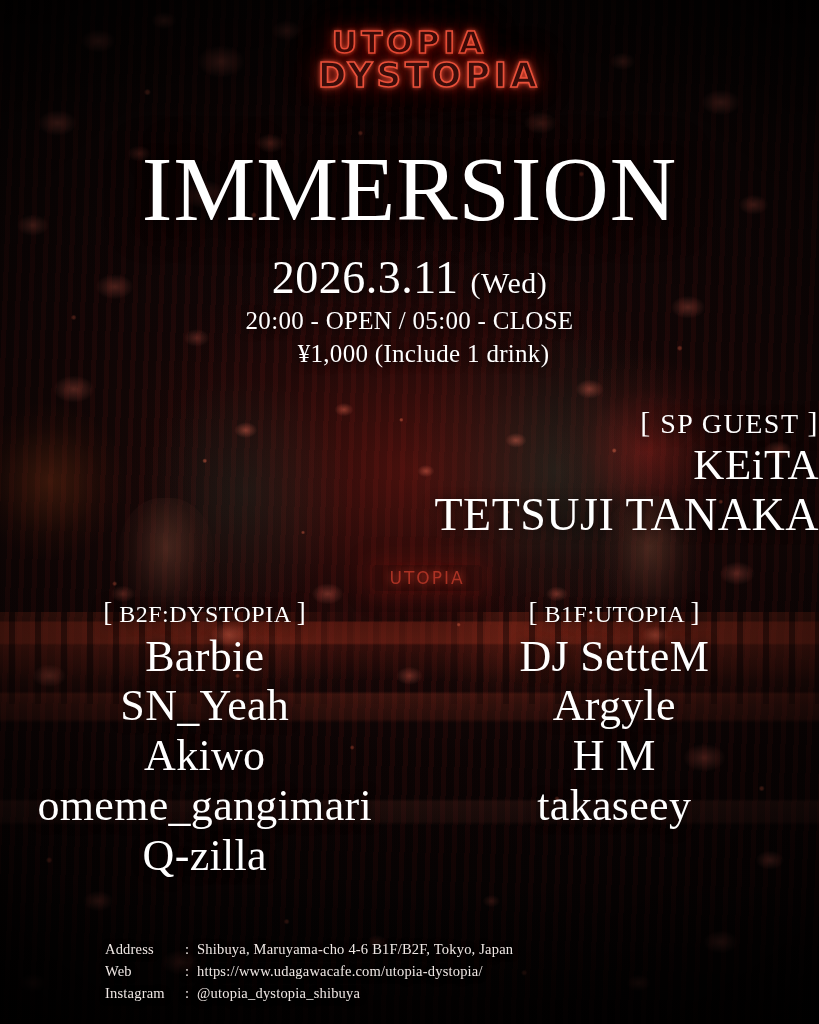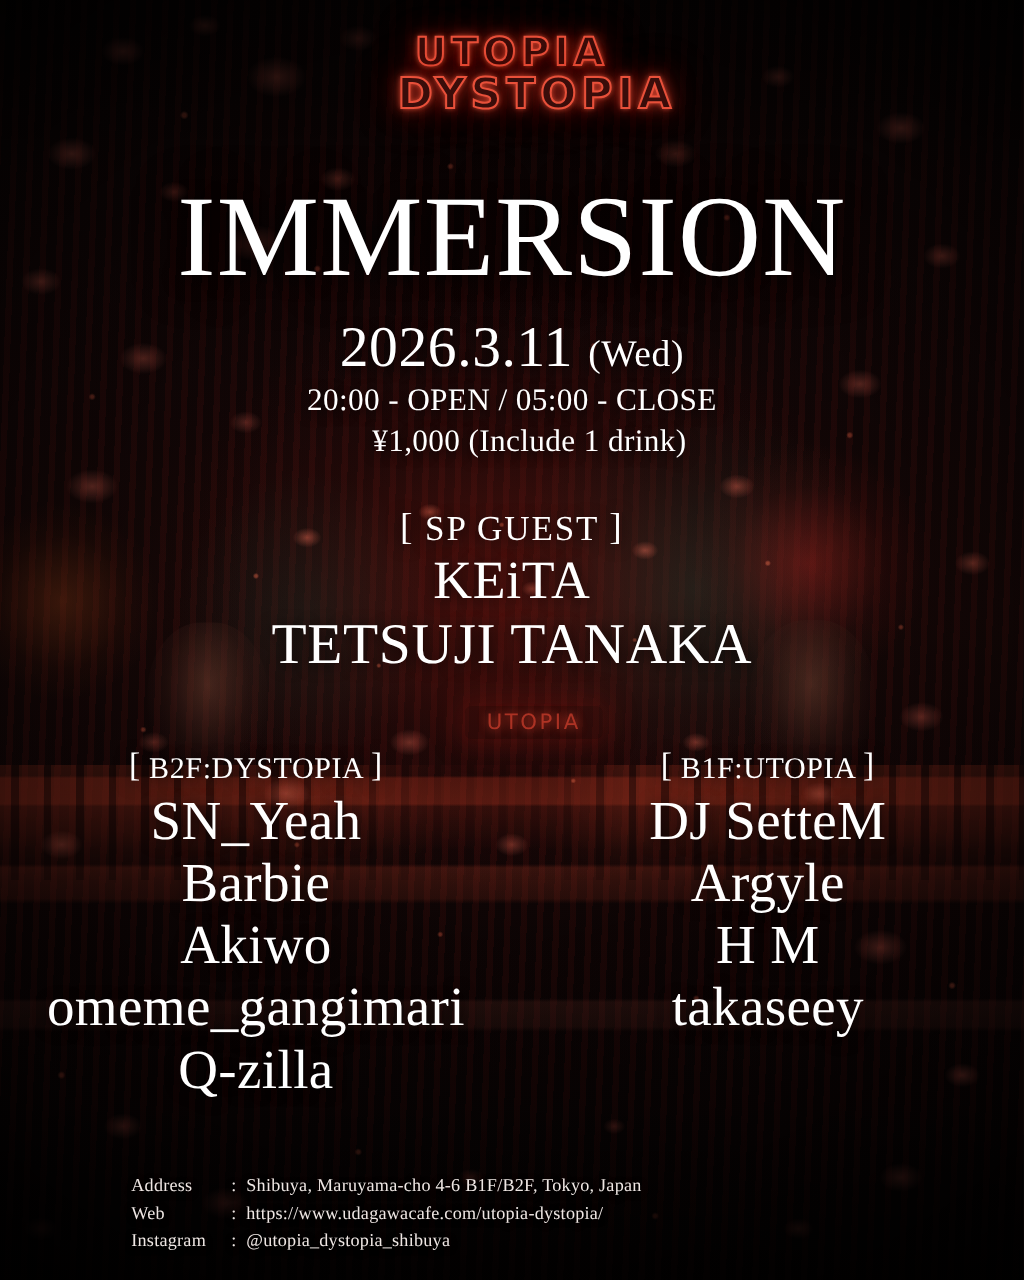--- a/index.html
+++ b/index.html
@@ -266,21 +266,21 @@
     letter-spacing: 0.3px;
     padding-left: 28px;
   }
 
   
   .guest {
     position: absolute;
     left: 0;
     top: 403px;
     width: 819px;
-    text-align: center;
+    text-align: right;
     color: #ffffff;
     text-shadow: 0 2px 12px rgba(0,0,0,0.9);
   }
   .section-head {
     font-size: 28px;
     letter-spacing: 1.5px;
     line-height: 1.25;
     white-space: nowrap;
   }
   .section-head .bracket {
@@ -384,22 +384,22 @@
 
     <div class="columns">
 
       <div class="column">
         <div class="section-head">
           <span class="bracket">[</span>
           <span>B2F:DYSTOPIA</span>
           <span class="bracket">]</span>
         </div>
         <ul class="dj-list">
+          <li>Barbie</li>
           <li>SN_Yeah</li>
-          <li>Barbie</li>
           <li>Akiwo</li>
           <li>omeme_gangimari</li>
           <li>Q-zilla</li>
         </ul>
       </div>
 
       <div class="column">
         <div class="section-head">
           <span class="bracket">[</span>
           <span>B1F:UTOPIA</span>

